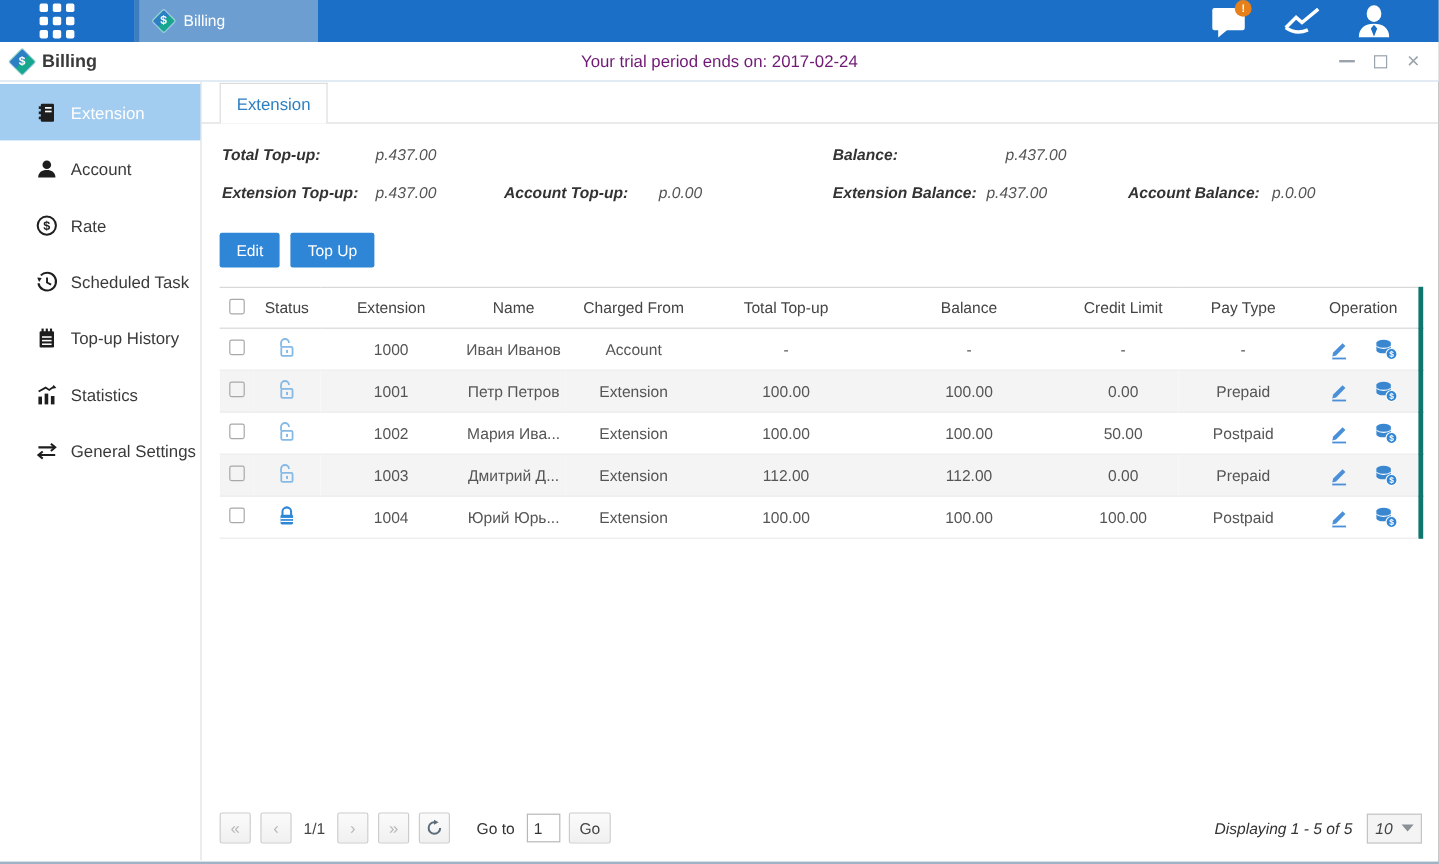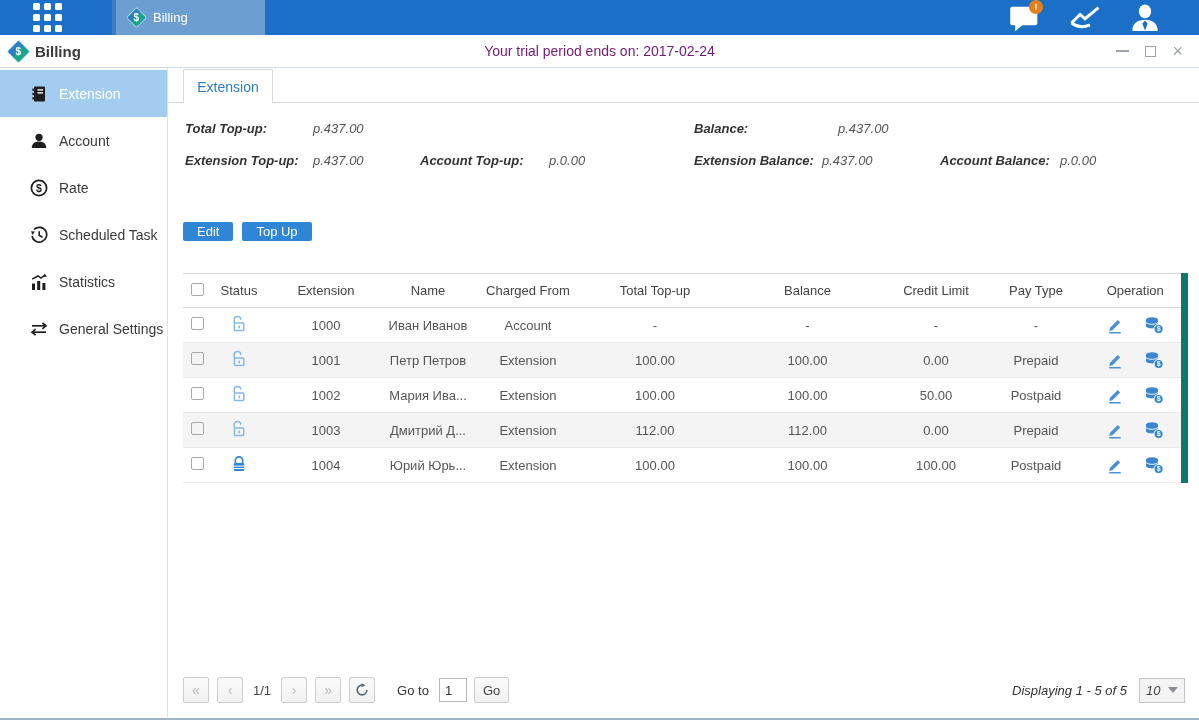--- a/index.html
+++ b/index.html
@@ -54,26 +54,26 @@
          justify-content:center; cursor:pointer; }
 
   
   .summary { position:relative; height:78px; font-size:13px; }
   .summary span { position:absolute; white-space:nowrap;font-style:italic; }
   .s-label { font-weight:bold; color:#333; }
   .s-value { color:#555; }
 
   
   .actions { margin-top:13px; display:flex; gap:9px; }
-  .btn-primary { background:#2f86d6; color:#fff; border:none; height:19px; padding:0 14px;
-                 font-size:13px; border-radius:2px; cursor:pointer; font-family:inherit;margin-top:28px; }
-
-  
-  table { margin-top:32px; width:1001px; border-collapse:collapse; table-layout:fixed;
-          font-size:13px; color:#555; border-right:7px solid #0f766e; }
+  .btn-primary { background:#2f86d6; color:#fff; border:none; height:29px; padding:0 14px;
+                 font-size:13px; border-radius:2px; cursor:pointer; font-family:inherit; }
+
+  
+  table { margin-top:16px; width:1001px; border-collapse:collapse; table-layout:fixed;
+          font-size:13px; color:#555; border-right:4px solid #0f766e; }
   thead th { height:34px; font-weight:normal; color:#444; text-align:center;
              border-top:1px solid #d8d8d8; border-bottom:1px solid #d8d8d8; }
   tbody td { height:35px; text-align:center; border-bottom:1px solid #ebebeb; overflow:hidden;
              white-space:nowrap; text-overflow:ellipsis; }
   tbody tr:nth-child(even) { background:#f4f4f4; }
   .checkbox { width:13px; height:13px; border:1px solid #a8a8a8; border-radius:2px;
               display:inline-block; cursor:pointer; background:transparent; }
   .lock { display:inline-flex; width:16px; height:18px; }
   .op-cell span { display:inline-flex; width:20px; height:18px; margin:0 9px; cursor:pointer; vertical-align:middle; }
 
@@ -195,20 +195,34 @@
         </div>
         <div class="side-item">
           <span class="side-icon">
             <svg viewBox="0 0 18 18">
               <path d="M4 3.5 A7.4 7.4 0 1 1 2 10" fill="none" stroke="#1e1e1e" stroke-width="1.7"></path>
               <path d="M1 5.2 L4.8 5.6 L2.6 9 Z" fill="#1e1e1e"></path>
               <path d="M9.2 5.2 L9.2 9.4 L12.6 11.2" fill="none" stroke="#1e1e1e" stroke-width="1.6"></path>
             </svg>
           </span>
           <span>Scheduled Task</span>
+        </div>
+        <div class="side-item">
+          <span class="side-icon">
+            <svg viewBox="0 0 18 18">
+              <rect x="3" y="3" width="12" height="13.5" rx="1" fill="#1e1e1e"></rect>
+              <rect x="4.6" y="0.8" width="1.8" height="3.8" fill="#1e1e1e"></rect>
+              <rect x="8.1" y="0.8" width="1.8" height="3.8" fill="#1e1e1e"></rect>
+              <rect x="11.6" y="0.8" width="1.8" height="3.8" fill="#1e1e1e"></rect>
+              <rect x="5" y="7.2" width="8" height="1.3" fill="#fff"></rect>
+              <rect x="5" y="10.2" width="8" height="1.3" fill="#fff"></rect>
+              <rect x="5" y="13.2" width="8" height="1.3" fill="#fff"></rect>
+            </svg>
+          </span>
+          <span>Top-up History</span>
         </div>
         <div class="side-item">
           <span class="side-icon">
             <svg viewBox="0 0 18 18">
               <rect x="2" y="10.5" width="3" height="6.5" fill="#1e1e1e"></rect>
               <rect x="7.2" y="8" width="3" height="9" fill="#1e1e1e"></rect>
               <rect x="12.4" y="10" width="3" height="7" fill="#1e1e1e"></rect>
               <path d="M2.2 6.2 L8 3 L11 5 L14.8 2.2" fill="none" stroke="#1e1e1e" stroke-width="1.5"></path>
               <path d="M14.6 0.6 L17 3.4 L13.6 4 Z" fill="#1e1e1e"></path>
             </svg>

